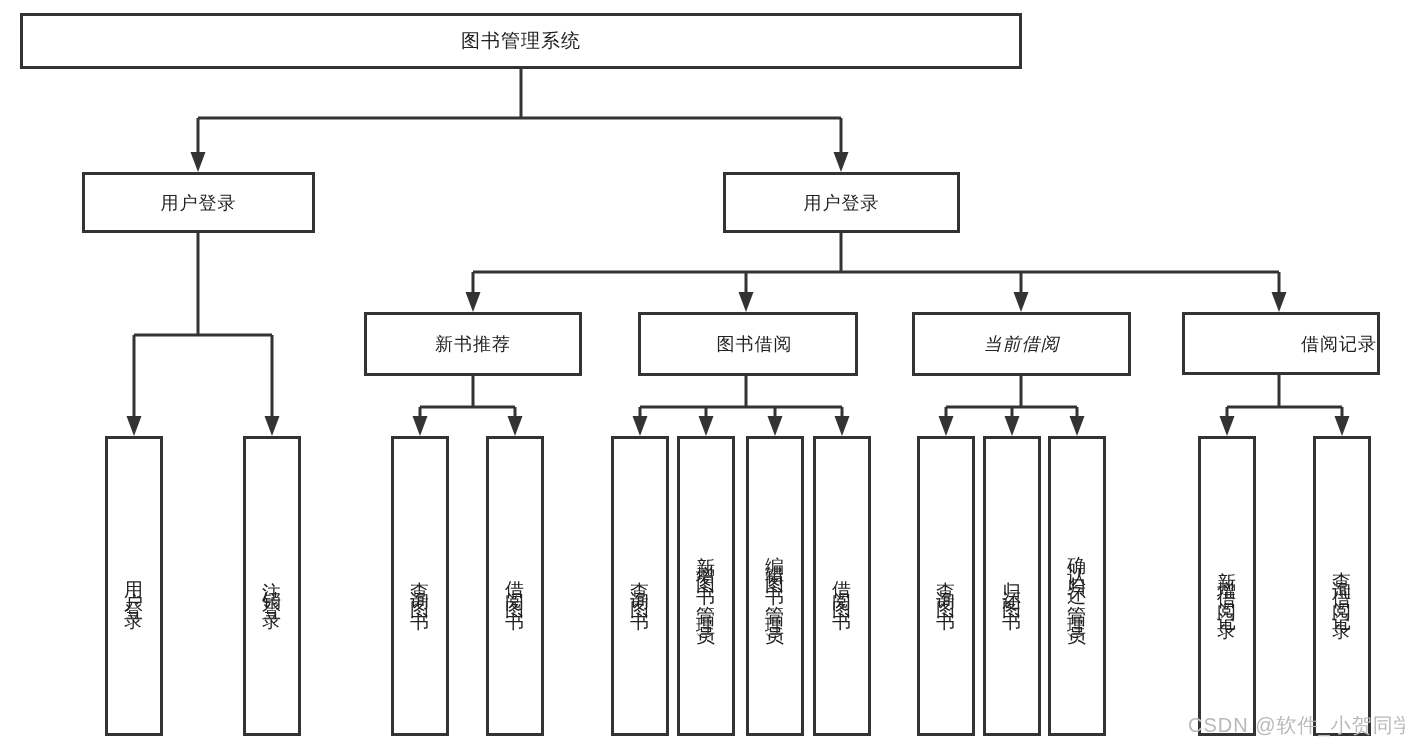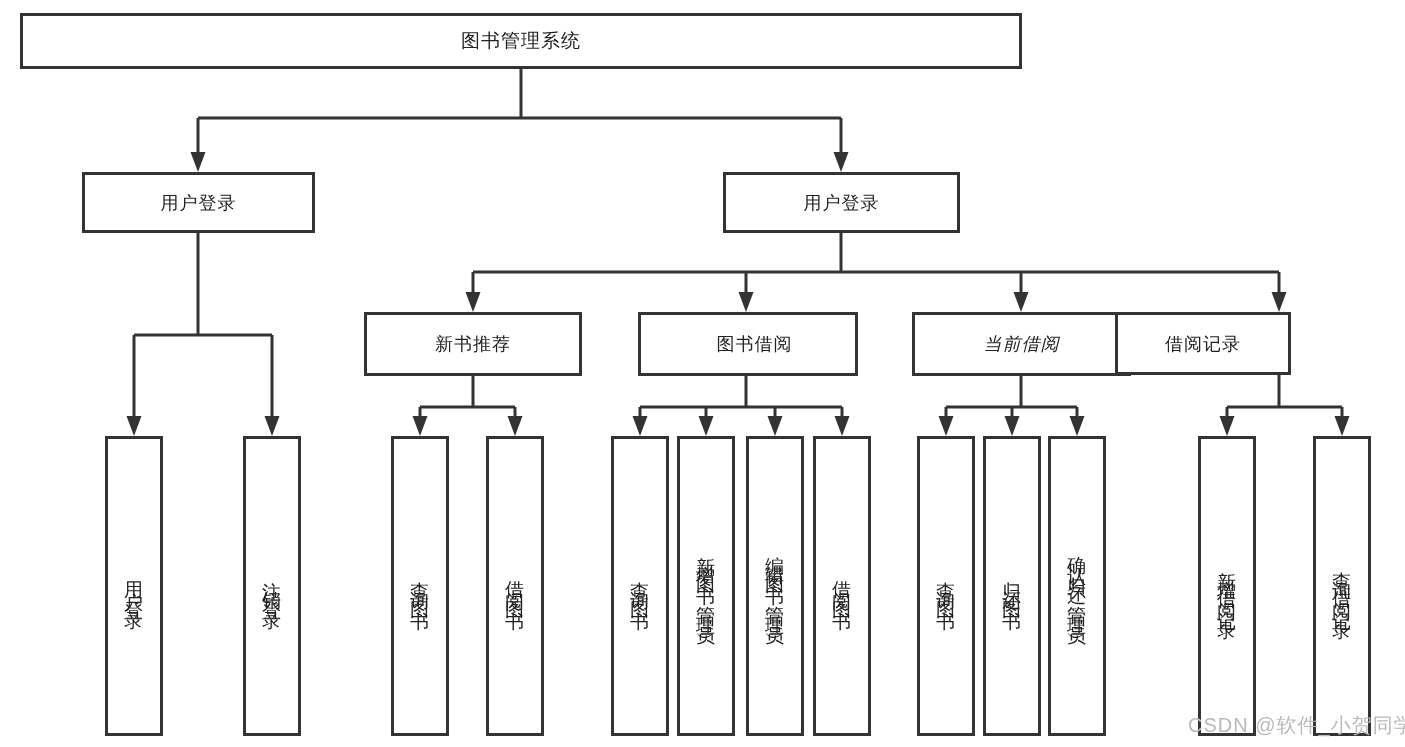--- a/index.html
+++ b/index.html
@@ -126,21 +126,21 @@
 
   <div class="box h" style="left:364px;top:312px;width:218px;height:64px;">
     <span>新书推荐</span>
   </div>
   <div class="box h" style="left:638px;top:312px;width:220px;height:64px;padding-left:13px;">
     <span>图书借阅</span>
   </div>
   <div class="box h" style="left:912px;top:312px;width:219px;height:64px;font-style:italic;">
     <span>当前借阅</span>
   </div>
-  <div class="box h" style="left:1115px;top:312px;width:176px;height:63px;">
+  <div class="box h" style="left:1182px;top:312px;width:198px;height:63px;justify-content:flex-end;">
     <span>借阅记录</span>
   </div>
 
   <div class="box v" style="left:105px;top:436px;width:58px;height:300px;">
     <span>用户登录</span>
   </div>
   <div class="box v" style="left:243px;top:436px;width:58px;height:300px;">
     <span>注销登录</span>
   </div>
   <div class="box v" style="left:391px;top:436px;width:58px;height:300px;">

